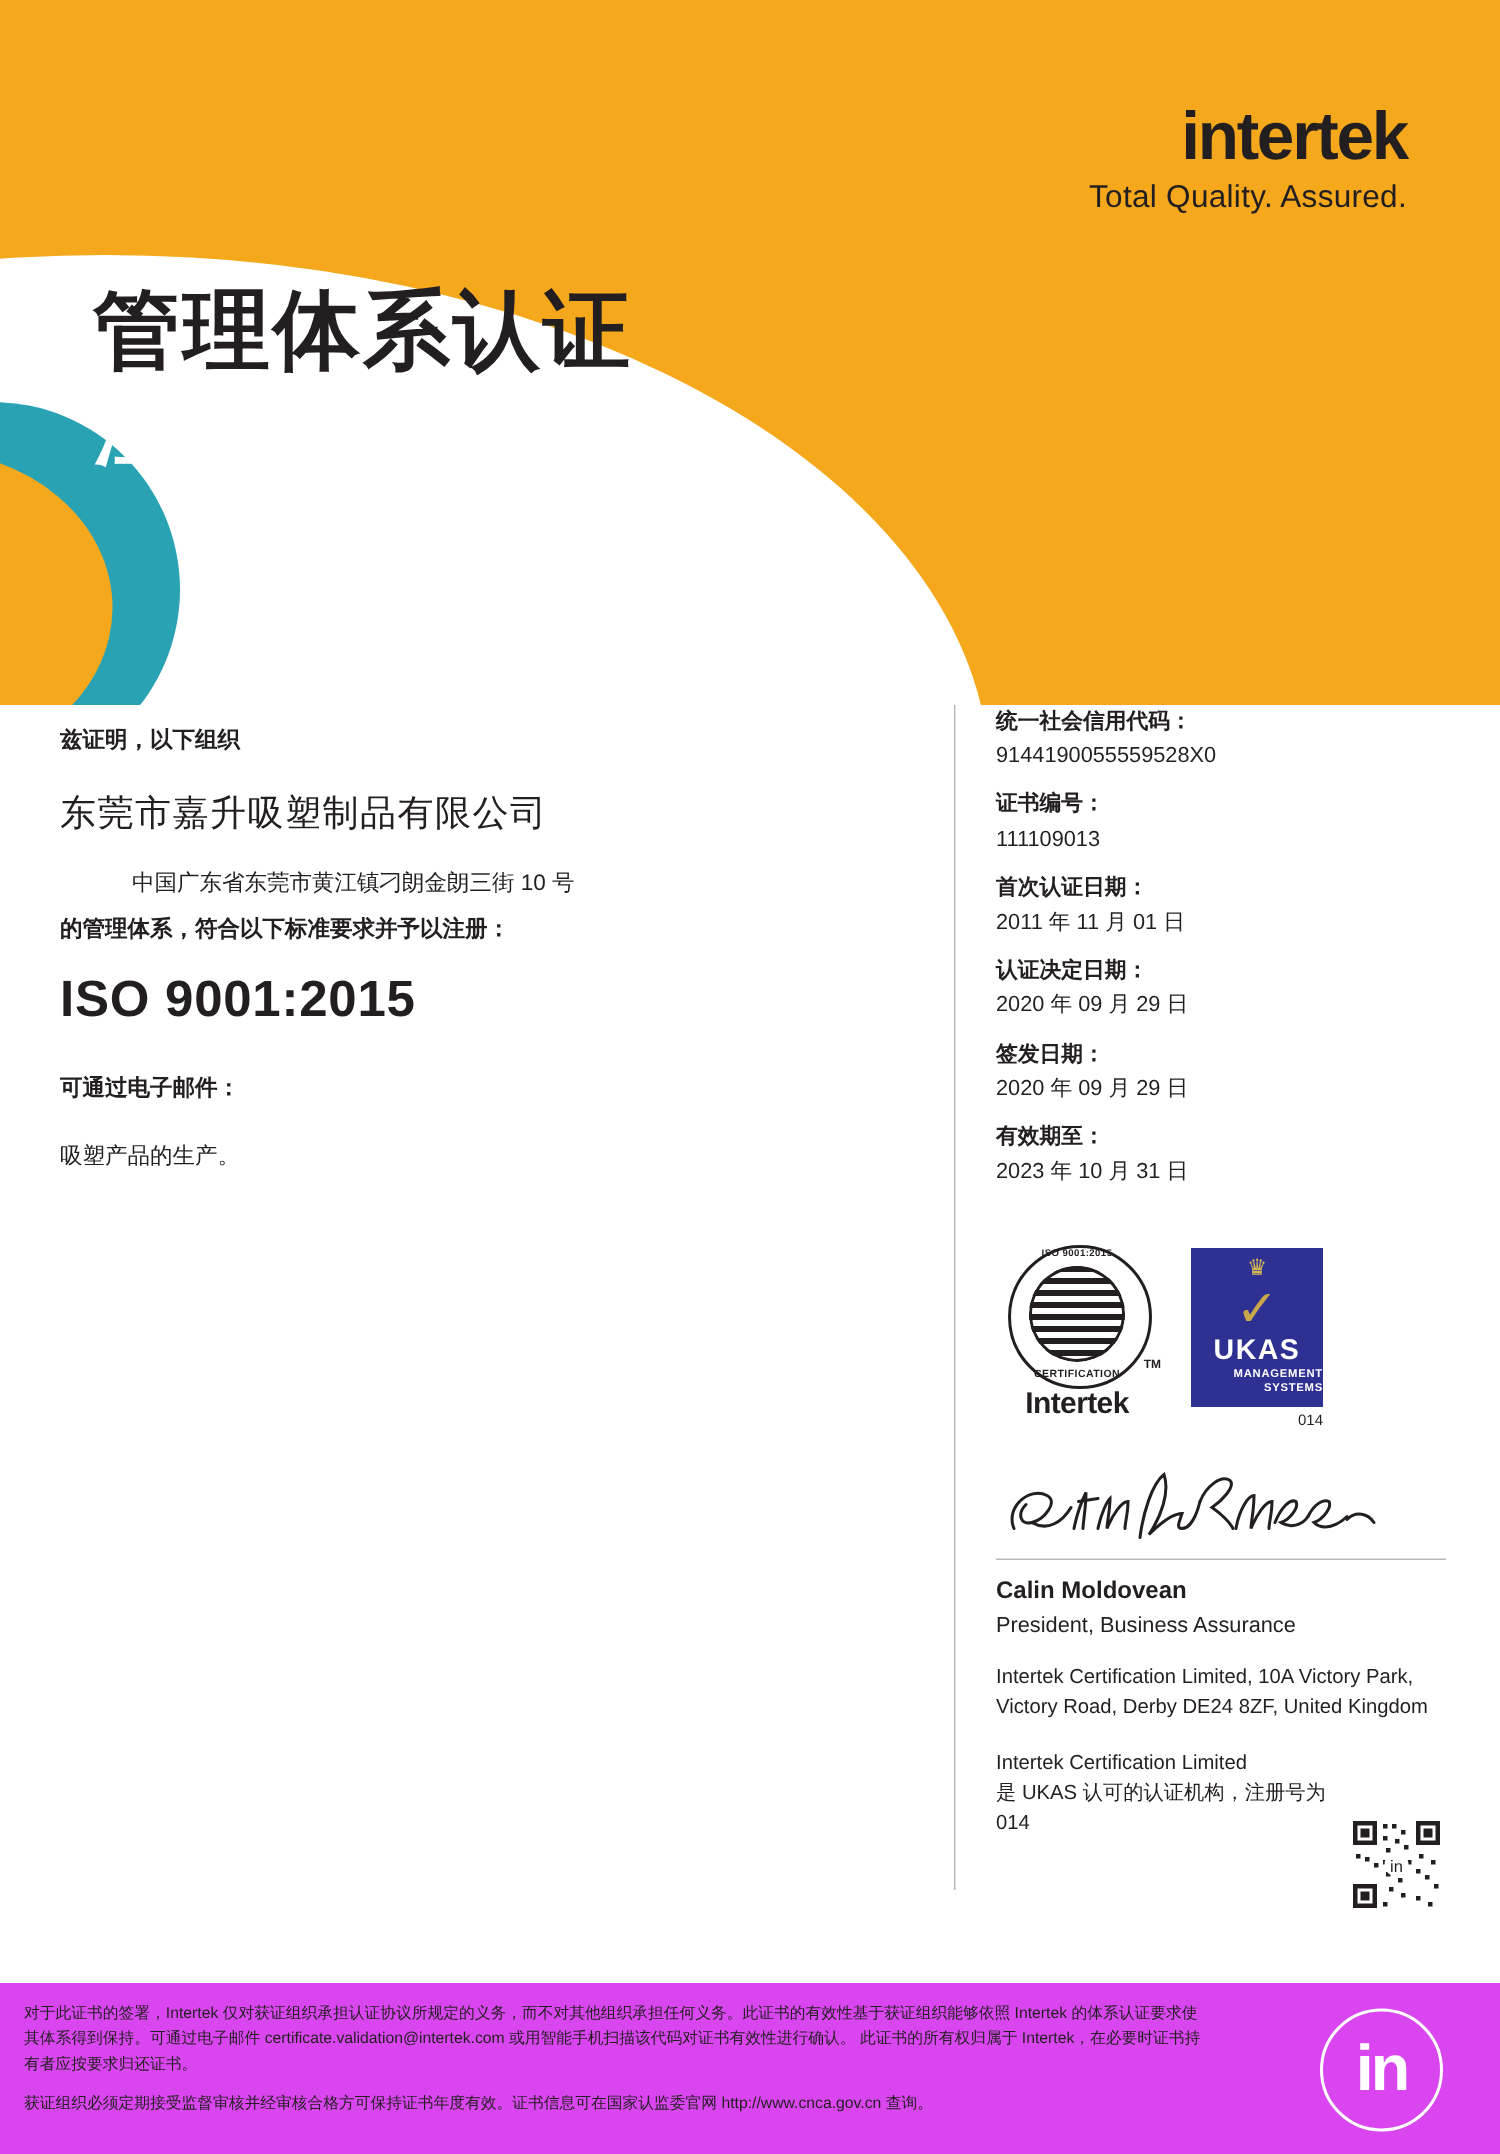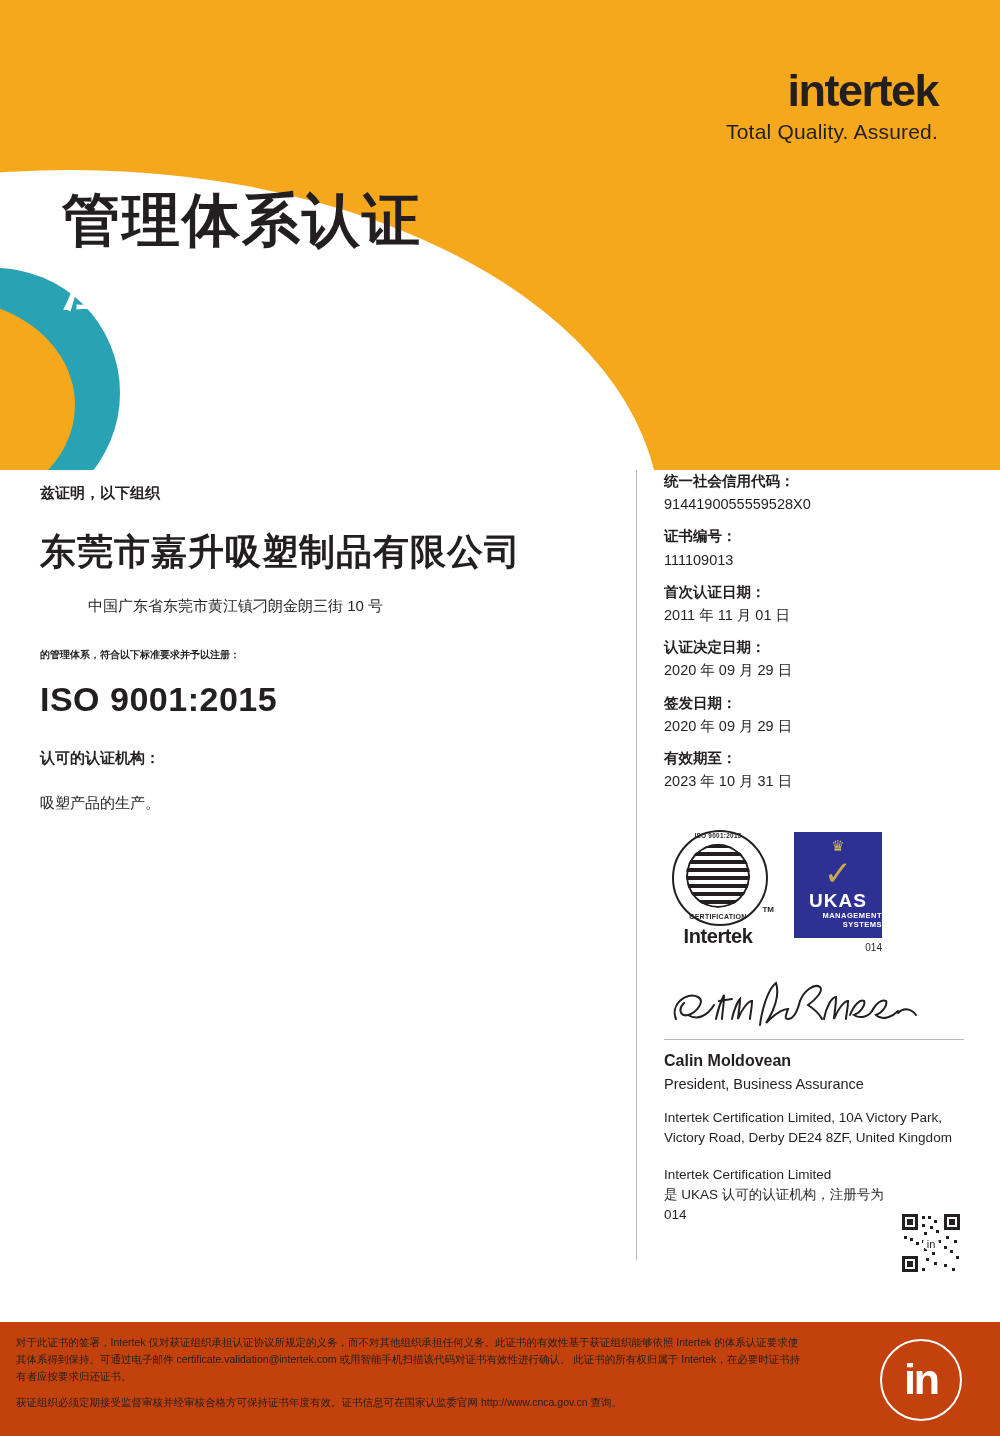--- a/index.html
+++ b/index.html
@@ -71,28 +71,28 @@
   }
 
   
   .left-col{
     position:absolute;left:40px;top:470px;width:590px;
   }
   .lead{
     font-size:15px;color:#231f20;margin:14px 0 0 0;font-weight:bold;
   }
   .org-name{
-    font-size:36px;font-weight:bold;color:#231f20;line-height:1.5;
+    font-size:24px;font-weight:normal;color:#231f20;line-height:1.5;
     margin-top:22px;letter-spacing:1px;
   }
   .org-addr{
     font-size:15px;color:#231f20;margin-top:18px;margin-left:48px;
   }
   .std-lead{
-    font-size:10px;font-weight:bold;color:#231f20;margin-top:32px;
+    font-size:15px;font-weight:bold;color:#231f20;margin-top:12px;
   }
   .standard{
     font-size:34px;font-weight:bold;color:#231f20;margin-top:18px;letter-spacing:.5px;
   }
   .scope-lead{
     font-size:15px;font-weight:bold;color:#231f20;margin-top:30px;
   }
   .scope-text{
     font-size:15px;color:#231f20;margin-top:26px;
   }
@@ -181,21 +181,21 @@
   .sig-role{font-size:14.5px;margin-top:6px;}
   .sig-addr{font-size:13.5px;line-height:1.5;margin-top:16px;}
   .sig-accred{font-size:13.5px;line-height:1.5;margin-top:16px;width:240px;}
   .qr-inner{
     position:absolute;left:900px;top:1212px;width:62px;height:62px;
   }
 
   
   .footer{
     position:absolute;left:0;top:1322px;width:1000px;height:114px;
-    background:#c2410c;
+    background:#d946ef;
   }
   .footer .txt{
     position:absolute;left:16px;top:12px;width:790px;
     font-size:10.5px;line-height:1.62;color:#231f20;
   }
   .footer .txt .p2{margin-top:9px;}
   .footer .logo-in{
     position:absolute;right:38px;top:17px;width:78px;height:78px;border-radius:50%;
     border:2px solid #ffffff;color:#ffffff;font-size:43px;font-weight:bold;
     text-align:center;line-height:76px;letter-spacing:-2px;
@@ -222,21 +222,21 @@
       <div class="title-2">注册证书</div>
     </div>
   </div>
 
   <div class="left-col">
     <div class="lead">兹证明，以下组织</div>
     <div class="org-name">东莞市嘉升吸塑制品有限公司</div>
     <div class="org-addr">中国广东省东莞市黄江镇刁朗金朗三街 10 号</div>
     <div class="std-lead">的管理体系，符合以下标准要求并予以注册：</div>
     <div class="standard">ISO 9001:2015</div>
-    <div class="scope-lead">认可的认证机构：</div>
+    <div class="scope-lead">可通过电子邮件：</div>
     <div class="scope-text">吸塑产品的生产。</div>
   </div>
 
   <div class="divider"></div>
 
   <div class="right-col">
     <div class="field">
       <div class="k">统一社会信用代码：</div>
       <div class="v">9144190055559528X0</div>
     </div>

